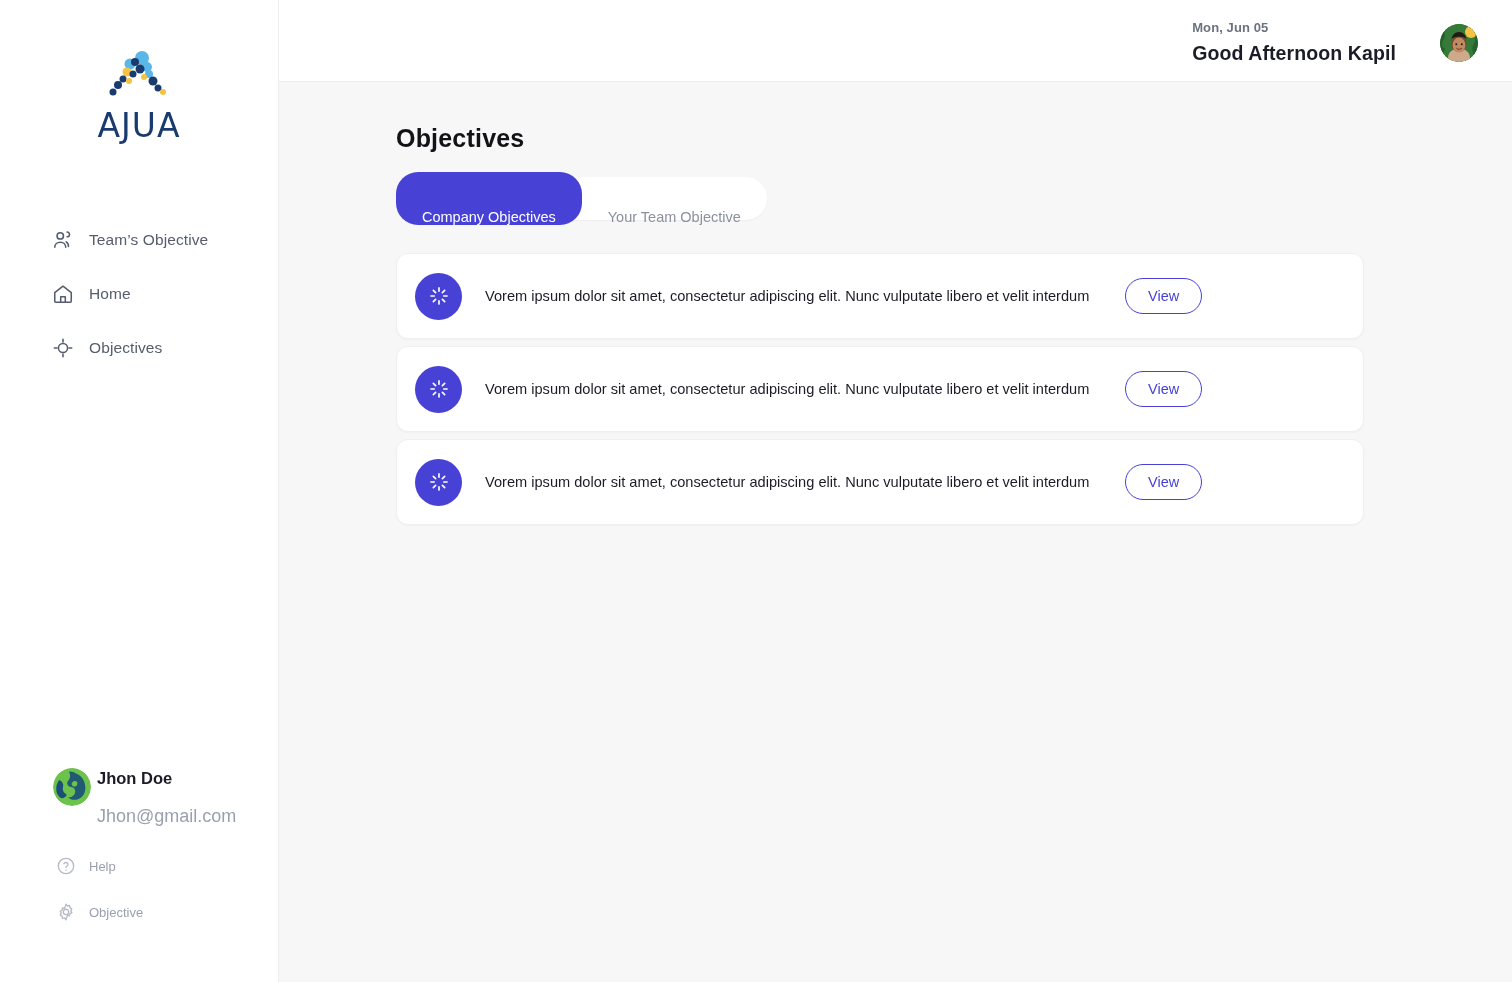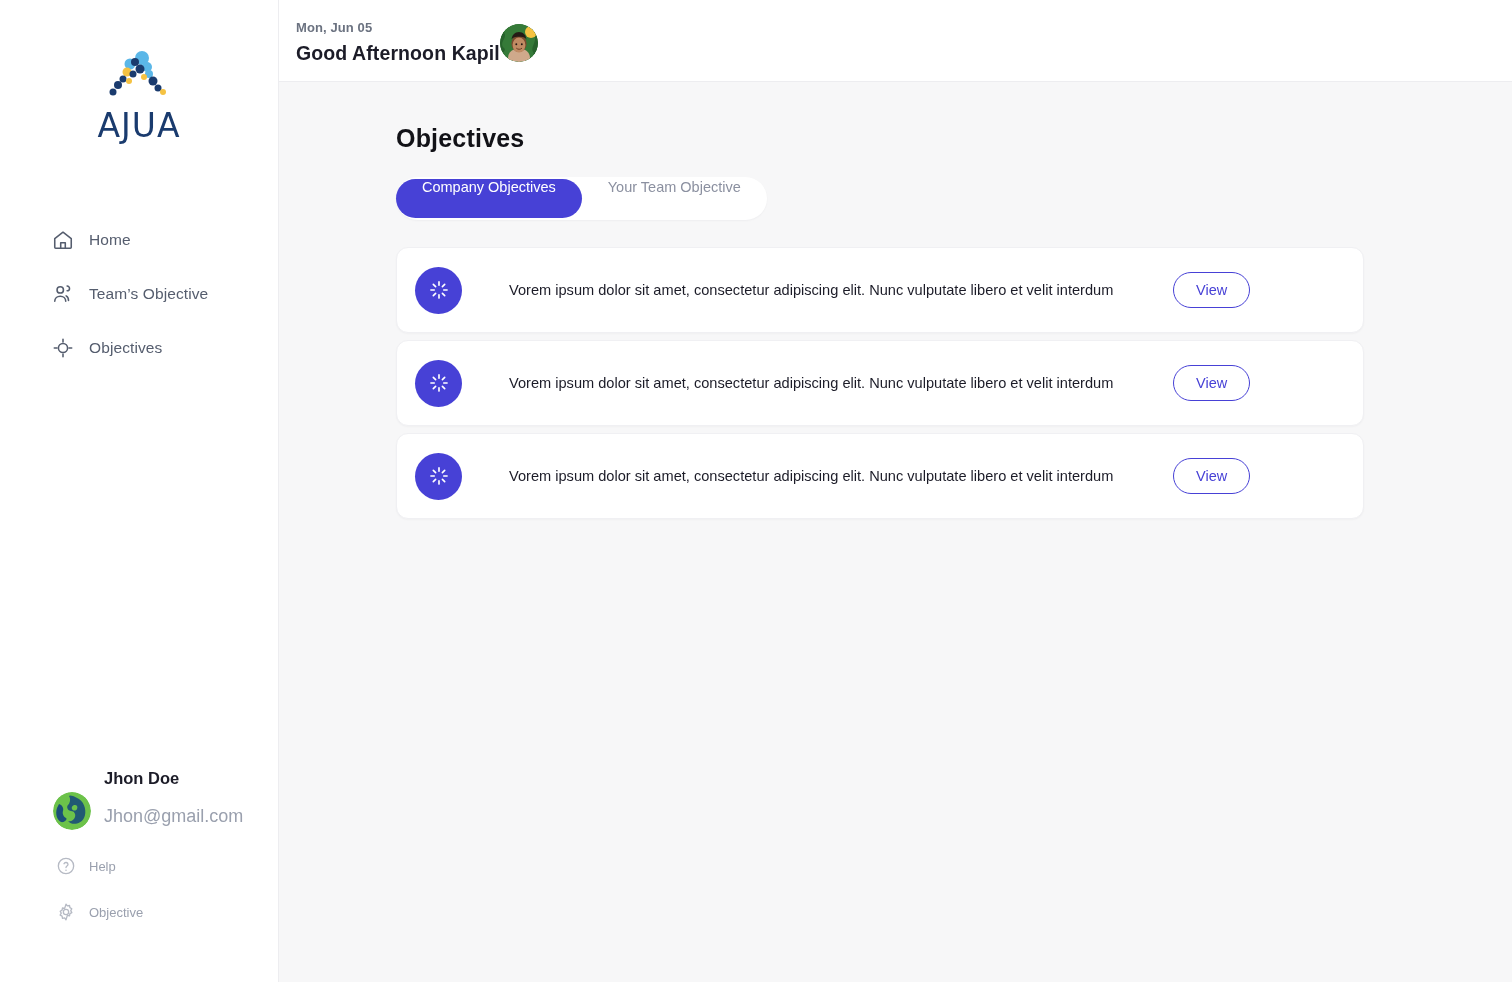--- a/index.html
+++ b/index.html
@@ -51,22 +51,22 @@
   .nav-item .lbl {
     font-size:15.5px;
     color:#555d6e;
     letter-spacing:.1px;
   }
 
   
   .sb-footer { position:absolute; left:0; bottom:60px; width:100%; }
   .profile {
     display:flex;
-    align-items:flex-end;
-    gap:13px;
+    align-items:flex-start;
+    gap:6px;
     padding-left:53px;
     cursor:pointer;
   }
   .avatar-sm {
     width:38px; height:38px; border-radius:50%;
     flex:0 0 38px; overflow:hidden;
   }
   .profile .pname { font-size:16.5px; font-weight:700; color:#1c1c28; line-height:1.25; }
   .profile .pmail { font-size:18px; color:#9aa0ae; line-height:1.5; margin-top:14px; }
   .sb-link {
@@ -75,23 +75,24 @@
   }
   .sb-link .ico { width:20px; height:20px; flex:0 0 20px; }
   .sb-link .lbl { font-size:13px; color:#9aa0ae; }
 
   
   .main { flex:1 1 auto; display:flex; flex-direction:column; height:982px; }
   .topbar {
     height:82px; background:#ffffff;
     border-bottom:1px solid #ededf0;
     display:flex; align-items:center;
-    justify-content:flex-start;
+    justify-content:flex-end;
     padding:4px 34px 0 17px;
     flex:0 0 82px;
+    gap:44px;
   }
   .greet .date {
     font-size:13px; font-weight:700; color:#6b7280; letter-spacing:.1px;
   }
   .greet .hello {
     font-size:19.5px; color:#1c1c28; margin-top:7px; letter-spacing:.1px;font-weight:bold;
   }
   .avatar-top {
     width:38px; height:38px; border-radius:50%;
     overflow:hidden; cursor:pointer; position:relative;
@@ -110,22 +111,22 @@
   .tabs {
     margin-top:24px;
     display:inline-flex;
     background:#ffffff;
     border-radius:22px;
     height:43px;
     align-items:center;
     box-shadow:0 1px 2px rgba(16,24,40,.04);
   }
   .tab {
-    height:39px;
-    display:flex; align-items:flex-start;
+    height:53px;
+    display:flex; align-items:flex-end;
     padding:0 26px;
     font-size:14.5px;
     color:#8b90a0;
     border-radius:22px;
     cursor:pointer;
     white-space:nowrap;
   }
   .tab.active {
     background:#4741d6;
     color:#ffffff;
@@ -135,21 +136,20 @@
   .card {
     background:#ffffff;
     border:1px solid #f0f0f3;
     border-radius:12px;
     height:86px;
     margin-bottom:7px;
     display:flex;
     align-items:center;
     padding:0 31px 0 18px;
     box-shadow:0 1px 2px rgba(16,24,40,.03);
-    gap:24px;
   }
   .card-icon {
     width:47px; height:47px; border-radius:50%;
     background:#4741d6;
     flex:0 0 47px;
     display:flex; align-items:center; justify-content:center;
   }
   .card-text {
     margin-left:23px;
     font-size:14.6px;
@@ -201,37 +201,37 @@
         </svg>
       </span>
       <span class="logo-text">AJUA</span>
     </div>
 
     <nav class="nav">
 
       <div class="nav-item">
         <span class="ico">
           <svg viewBox="0 0 24 24" width="22" height="22" fill="none" stroke="#555d6e" stroke-width="1.7" stroke-linecap="round" stroke-linejoin="round">
-            <path d="M3 10.5 12 3.5l9 7V20a1 1 0 0 1-1 1H4a1 1 0 0 1-1-1z"></path>
-            <path d="M9.5 21v-6h5v6"></path>
-          </svg>
-        </span>
-        <span class="lbl">Home</span>
-      </div>
-
-      <div class="nav-item">
-        <span class="ico">
-          <svg viewBox="0 0 24 24" width="22" height="22" fill="none" stroke="#555d6e" stroke-width="1.7" stroke-linecap="round" stroke-linejoin="round">
             <circle cx="9" cy="7.5" r="3.5"></circle>
             <path d="M3 20c0-3.5 2.7-5.5 6-5.5s6 2 6 5.5"></path>
             <path d="M16.5 8.5a2.6 2.6 0 0 0 0-5.2"></path>
             <path d="M18 19c0-2.6-1-4.2-2.6-5"></path>
           </svg>
         </span>
         <span class="lbl">Team’s Objective</span>
+      </div>
+
+      <div class="nav-item">
+        <span class="ico">
+          <svg viewBox="0 0 24 24" width="22" height="22" fill="none" stroke="#555d6e" stroke-width="1.7" stroke-linecap="round" stroke-linejoin="round">
+            <path d="M3 10.5 12 3.5l9 7V20a1 1 0 0 1-1 1H4a1 1 0 0 1-1-1z"></path>
+            <path d="M9.5 21v-6h5v6"></path>
+          </svg>
+        </span>
+        <span class="lbl">Home</span>
       </div>
 
       <div class="nav-item">
         <span class="ico">
           <svg viewBox="0 0 24 24" width="22" height="22" fill="none" stroke="#555d6e" stroke-width="1.7" stroke-linecap="round">
             <circle cx="12" cy="12" r="5"></circle>
             <path d="M12 2.5v3M12 18.5v3M2.5 12h3M18.5 12h3"></path>
           </svg>
         </span>
         <span class="lbl">Objectives</span>

